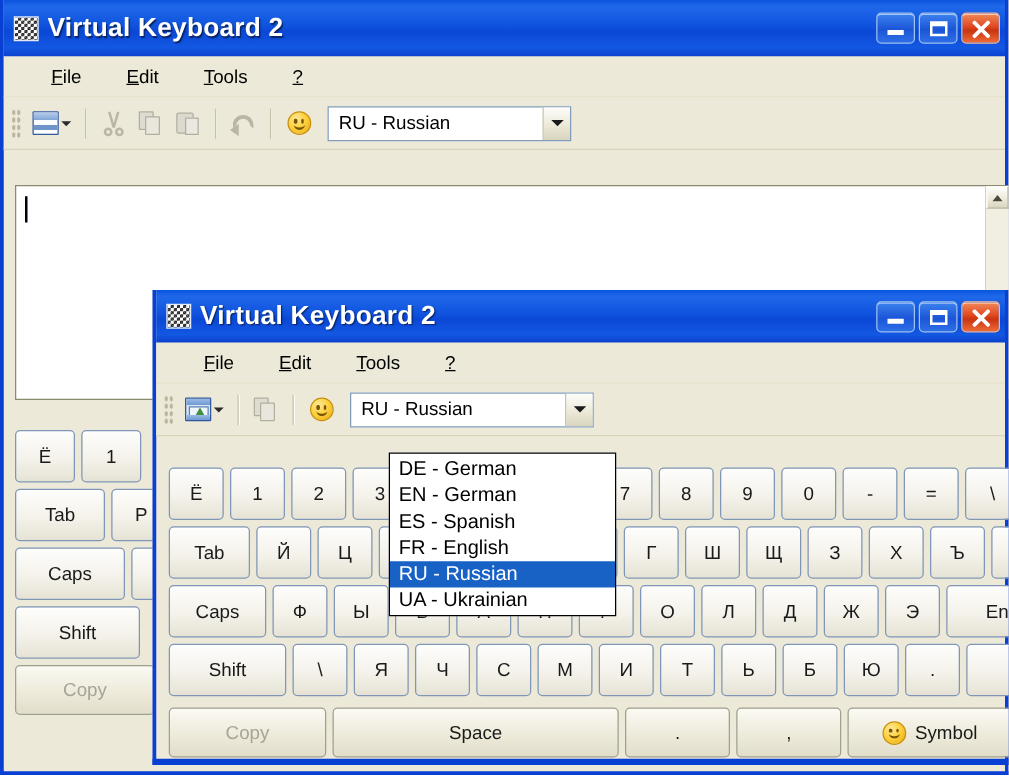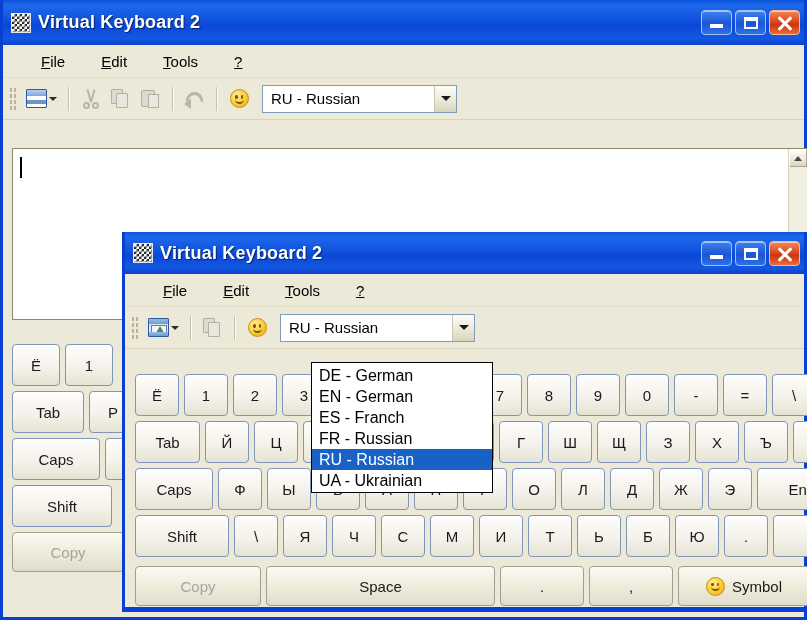--- a/index.html
+++ b/index.html
@@ -43,21 +43,21 @@
     flex: none;
     background-image:
       linear-gradient(45deg, #222 25%, transparent 25%, transparent 75%, #222 75%),
       linear-gradient(45deg, #222 25%, #fff 25%, #fff 75%, #222 75%);
     background-size: 5px 5px;
     background-position: 0 0, 2.5px 2.5px;
     border: 1px solid #dfe8f5;
   }
   .title-text {
     color: #ffffff;
-    font-size: 18px;
+    font-size: 21px;
     font-weight: bold;
     letter-spacing: .2px;
     text-shadow: 1px 1px 1px rgba(0,0,0,.55);
     white-space: nowrap;
     flex: 1 1 auto;
     overflow: hidden;
   }
   .caption-buttons { display: flex; gap: 3px; flex: none; }
   .cap-btn {
     width: 31px; height: 25px;
@@ -587,20 +587,20 @@
               <span class="mouth"></span>
           </span>
           <span>Symbol</span>
         </div>
       </div>
     </div>
 
     <div class="dropdown" id="lang-dropdown" style="left:186px; top:130px; width:182px;">
       <div class="dd-item">DE - German</div>
       <div class="dd-item">EN - German</div>
-      <div class="dd-item">ES - Franch</div>
-      <div class="dd-item">FR - Russian</div>
+      <div class="dd-item">ES - Spanish</div>
+      <div class="dd-item">FR - English</div>
       <div class="dd-item selected">RU - Russian</div>
       <div class="dd-item">UA - Ukrainian</div>
     </div>
   </div>
 
 </div>
 
 </body></html>

